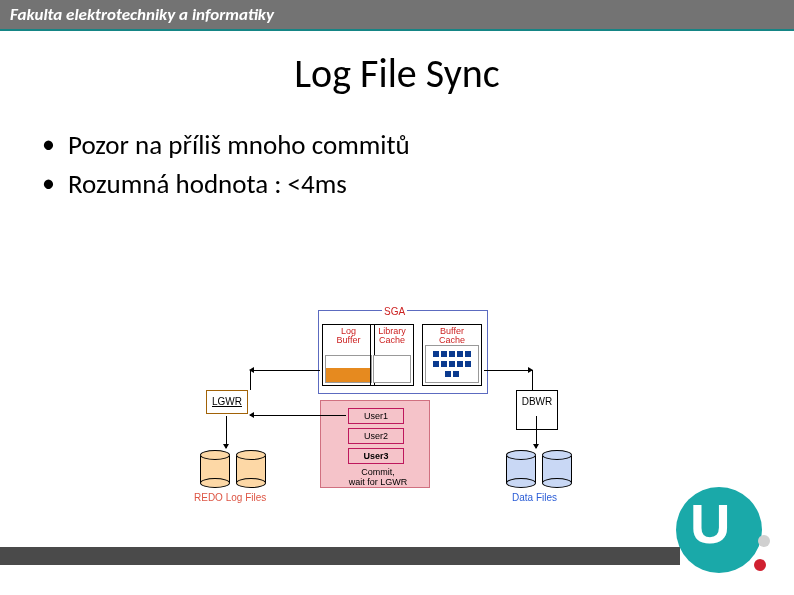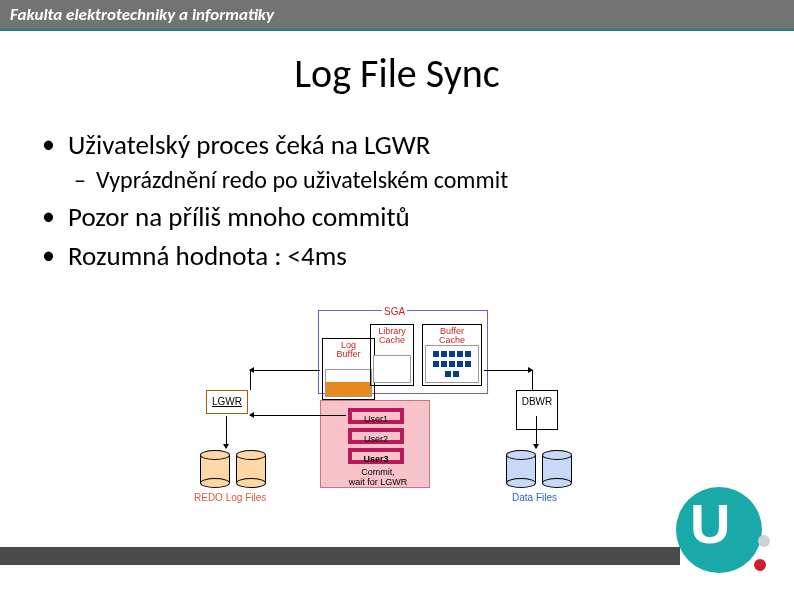--- a/index.html
+++ b/index.html
@@ -63,21 +63,21 @@
   }
   .sga-box {
     position: absolute;
     border: 1px solid #000;
     text-align: center;
     font-size: 9px;
     color: #c22;
     line-height: 1.0;
     padding-top: 2px;
   }
-  .sga-box.log { left: 122px; top: 14px; width: 53px; height: 62px; margin-top: 14px; }
+  .sga-box.log { left: 122px; top: 14px; width: 53px; height: 62px; }
   .sga-box.lib { left: 170px; top: 14px; width: 44px; height: 62px; }
   .sga-box.buf { left: 222px; top: 14px; width: 60px; height: 62px; }
   .sga-inner {
     position: absolute; bottom: 2px; left: 2px; right: 2px;
     border: 1px solid #999;
   }
   .log .sga-inner { height: 28px; background: #fff; }
   .log .sga-inner .orange { position:absolute; bottom:0; left:0; right:0; height:14px; background:#e68a1f; }
   .lib .sga-inner { height: 28px; background: #fff; }
   .buf .sga-inner { height: 38px; background: #fff; }
@@ -94,21 +94,21 @@
     text-align: center; line-height: 22px; font-size: 10px; color:#000;
   }
   .pink-box {
     position: absolute; left: 120px; top: 90px;
     width: 110px; height: 88px;
     background: #f5c3c9;
     border: 1px solid #d07080;
   }
   .user-box {
     position: absolute;
-    width: 56px; height: 16px; border: 4px solid #be185d;
+    width: 56px; height: 16px; border: 1px solid #be185d;
     text-align: center; font-size: 9px; line-height: 14px;
     left: 148px;
   }
   .user-box.u1 { top: 98px; }
   .user-box.u2 { top: 118px; }
   .user-box.u3 { top: 138px; font-weight: bold; }
   .comm-text {
     position: absolute; left: 138px; top: 158px; font-size: 9px; text-align:center; width:80px; line-height:1.1;
   }
   .cylinder {
@@ -167,28 +167,20 @@
 <body>
 
 <div class="header-bar">
   <span>Fakulta elektrotechniky a informatiky</span>
 </div>
 
 <h1 class="slide-title">Log File Sync</h1>
 
 <div class="content">
   <ul class="bullet-list">
-    <li>
-      <span>Uživatelský proces čeká na LGWR</span>
-      <ul class="sub-list">
-        <li>
-          <span>Vyprázdnění redo po uživatelském commit</span>
-        </li>
-      </ul>
-    </li>
     <li>
       <span>Pozor na příliš mnoho commitů</span>
     </li>
     <li>
       <span>Rozumná hodnota : &lt;4ms</span>
     </li>
   </ul>
 </div>
 
 <div class="diagram">

